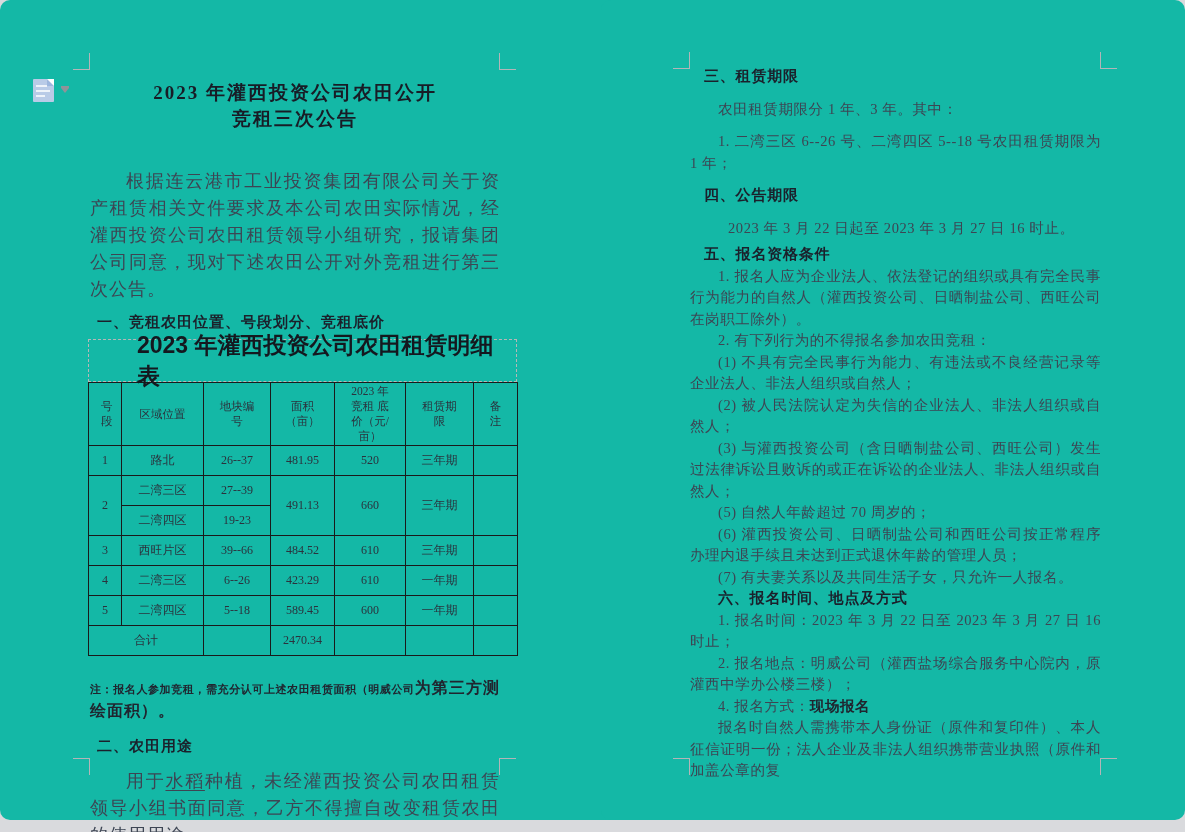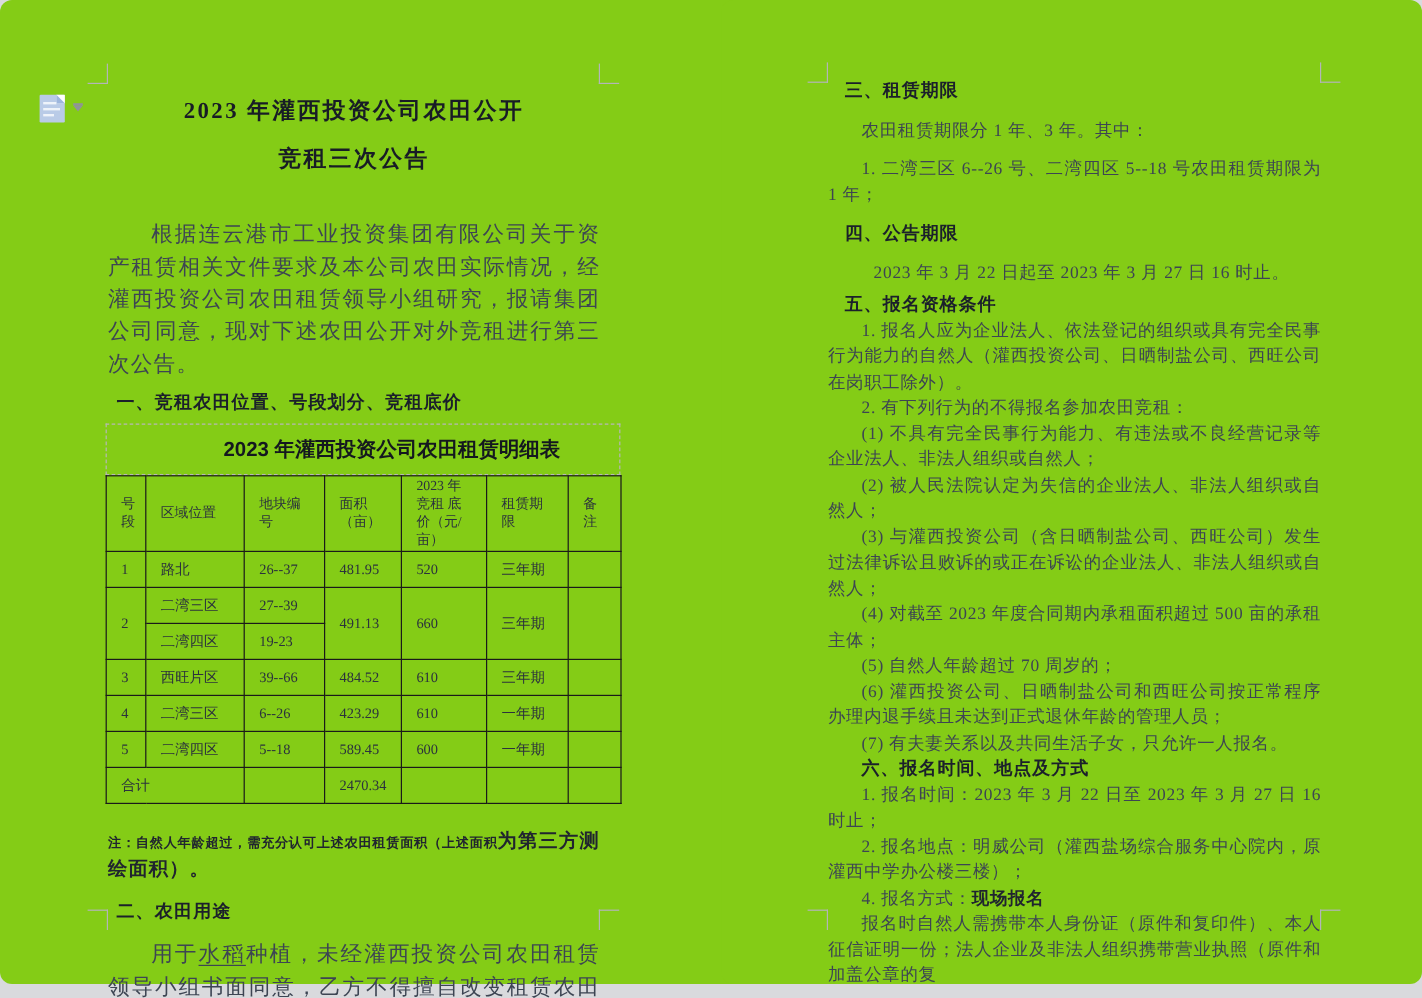--- a/index.html
+++ b/index.html
@@ -4,60 +4,60 @@
 <style>
   * { margin:0; padding:0; box-sizing:border-box; }
   html,body { width:1185px; height:832px; overflow:hidden; }
   body {
     background:#d9dadd;
     font-family:"Liberation Serif","DejaVu Serif",serif;
     color:#3a4250;
     position:relative;
   }
   .page {
-    position:absolute; top:0; background:#84cc16; height:820px;border-radius:10px;
+    position:absolute; top:0; background:#14b8a6; height:820px;border-radius:10px;
   }
   #page-left  { left:0;   width:694px;text-decoration:underline; }
   #page-right { left:601px; width:584px; }
 
   
   .crop { position:absolute; width:17px; height:17px; }
   .crop.tl { border-right:1px solid #b3b5b8; border-bottom:1px solid #b3b5b8; }
   .crop.tr { border-left:1px solid #b3b5b8;  border-bottom:1px solid #b3b5b8; }
   .crop.bl { border-right:1px solid #b3b5b8; border-top:1px solid #b3b5b8; }
   .crop.br { border-left:1px solid #b3b5b8;  border-top:1px solid #b3b5b8; }
 
   .inner { position:absolute; top:0; }
   #page-left  .inner { left:90px; width:410px; }
   #page-right .inner { left:89px; width:411px; }
 
   
   .doc-title { text-align:center; font-weight:bold; color:#181c26;
                font-size:19px; line-height:26px; letter-spacing:2px; }
   #title1 { margin-top:80px; }
-  #title2 { margin-top:14px; }
+  #title2 { }
   .para { font-size:18px; line-height:27px; text-align:justify;
           letter-spacing:1px; color:#3d4553; }
   .indent2 { text-indent:2em; }
   #intro { margin-top:36px; }
   .h-left { font-weight:bold; color:#1b202b; font-size:15px;
             letter-spacing:1px; padding-left:7px; margin-top:8px; line-height:22px; }
   #table-title-box {
     margin:6px 0 0 -2px; width:429px; height:43px;
     border:1px dashed #b7b7b7; display:flex; align-items:center; justify-content:center;
   }
   #table-title-box .t {
     font-family:"Liberation Sans","DejaVu Sans",sans-serif;
-    font-weight:bold; font-size:17px; color:#14181f; letter-spacing:0;margin-left:48px;
+    font-weight:bold; font-size:23px; color:#14181f; letter-spacing:0;margin-left:48px;
   }
   table.lease {
     margin-left:-2px; border-collapse:collapse; table-layout:fixed;
     width:429px; font-size:12px; color:#2b323d;
   }
-  table.lease td { border:1.4px solid #1a1a1a; text-align:left;
+  table.lease td { border:1.4px solid #1a1a1a; text-align:center;
                    vertical-align:middle; padding:1px 12px; line-height:15px; }
   tr.hdr td { height:43px; font-size:11.5px; }
   tr.r td { height:30px; }
   #note { margin-top:21px; font-weight:bold; color:#20252f;
           line-height:21px; text-align:justify; }
   #note .sm { font-size:11px; letter-spacing:0.5px; }
   #note .lg { font-size:16px; letter-spacing:1px; }
   #h2-sec { margin-top:14px; }
   #p2-sec { margin-top:11px; }
   .u { text-decoration:underline; text-underline-offset:3px; }
@@ -189,21 +189,21 @@
         <td colspan="2">合计</td>
         <td></td>
         <td>2470.34</td>
         <td></td>
         <td></td>
         <td></td>
       </tr>
     </tbody>
       </table>
 
-    <p id="note"><span class="sm">注：自然人年龄超过，需充分认可上述农田租赁面积（上述面积</span><span class="lg">为第三方测绘面积）。</span></p>
+    <p id="note"><span class="sm">注：报名人参加竞租，需充分认可上述农田租赁面积（明威公司</span><span class="lg">为第三方测绘面积）。</span></p>
 
     <div class="h-left" id="h2-sec">二、农田用途</div>
 
     <p class="para indent2" id="p2-sec"><span>用于</span><span class="u">水稻</span><span>种植，未经灌西投资公司农田租赁领导小组书面同意，乙方不得擅自改变租赁农田的使用用途。</span></p>
   </div>
 
   <div id="paste-widget">
     <div id="paste-icon">
       <span class="fold"></span>
         <span class="l1"></span>
@@ -227,21 +227,20 @@
 
     <div class="rh sp11" id="h4-sec">四、公告期限</div>
     <p class="rp ind25 sp11">2023 年 3 月 22 日起至  2023 年  3 月  27 日 16 时止。</p>
 
     <div class="rh" id="h5-sec">五、报名资格条件</div>
     <p class="rp ind">1. 报名人应为企业法人、依法登记的组织或具有完全民事行为能力的自然人（灌西投资公司、日晒制盐公司、西旺公司在岗职工除外）。</p>
     <p class="rp ind">2. 有下列行为的不得报名参加农田竞租：</p>
     <p class="rp ind">(1) 不具有完全民事行为能力、有违法或不良经营记录等企业法人、非法人组织或自然人；</p>
     <p class="rp ind">(2) 被人民法院认定为失信的企业法人、非法人组织或自然人；</p>
     <p class="rp ind">(3) 与灌西投资公司（含日晒制盐公司、西旺公司）发生过法律诉讼且败诉的或正在诉讼的企业法人、非法人组织或自然人；</p>
-    <p class="rp ind">(4) 对截至 2023 年度合同期内承租面积超过 500 亩的承租主体；</p>
     <p class="rp ind">(5) 自然人年龄超过 70 周岁的；</p>
     <p class="rp ind">(6) 灌西投资公司、日晒制盐公司和西旺公司按正常程序办理内退手续且未达到正式退休年龄的管理人员；</p>
     <p class="rp ind">(7) 有夫妻关系以及共同生活子女，只允许一人报名。</p>
 
     <div class="rh" id="h6-sec">六、报名时间、地点及方式</div>
     <p class="rp ind">1. 报名时间：2023 年 3 月 22 日至 2023 年 3 月 27 日 16 时止；</p>
     <p class="rp ind">2. 报名地点：明威公司（灌西盐场综合服务中心院内，原灌西中学办公楼三楼）；</p>
     <p class="rp ind"><span>4. 报名方式：</span><span class="b">现场报名</span></p>
     <p class="rp ind">报名时自然人需携带本人身份证（原件和复印件）、本人征信证明一份；法人企业及非法人组织携带营业执照（原件和加盖公章的复</p>
   </div>

